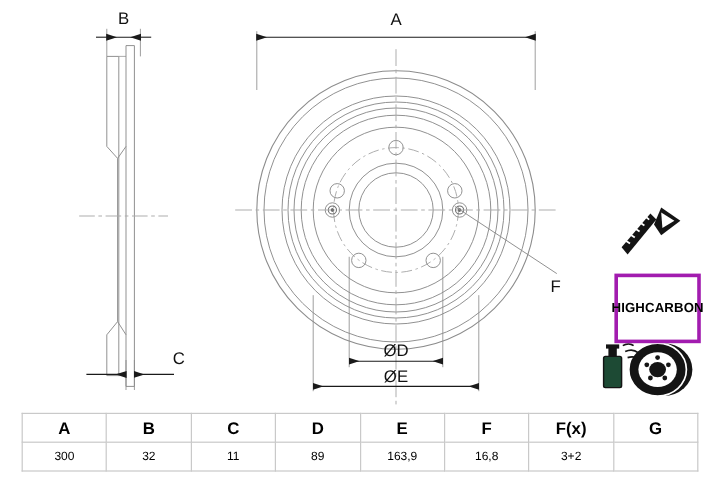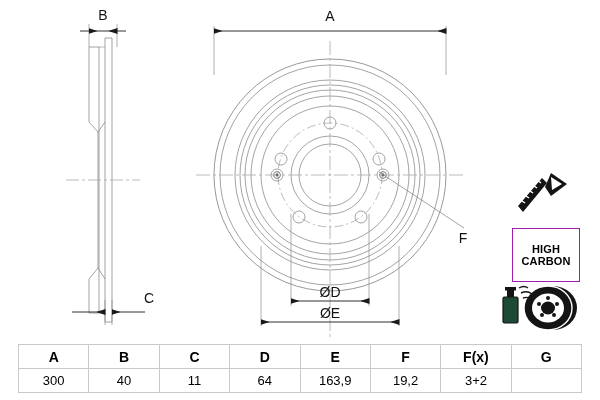--- a/index.html
+++ b/index.html
@@ -51,41 +51,41 @@
     font-size: 13px;
     color: #000;
     padding: 0;
   }
   #spec-table tr.hdr td {
     font-weight: bold;
     font-size: 14px;
   }
   #spec-table tr.val td {
     font-weight: normal;
-    font-size: 13px;
+    font-size: 10px;
   }
 
   
   #side-panel {
     position: absolute;
     left: 494px;
     top: 168px;
     width: 104px;
     height: 162px;
   }
   #hc-badge {
     position: absolute;
     left: 18px;
     top: 60px;
     width: 66px;
     height: 52px;
-    border: 1px solid #a21caf;
+    border: 3px solid #a21caf;
     background: #fff;
     display: flex;
-    flex-direction: column;
+    flex-direction: row;
     align-items: center;
     justify-content: center;
     line-height: 1.12;
   }
   #hc-badge span {
     font-family: "Liberation Sans", sans-serif;
     font-weight: bold;
     font-size: 11px;
     letter-spacing: 0.1px;
     color: #000;
@@ -262,24 +262,24 @@
         <td>B</td>
         <td>C</td>
         <td>D</td>
         <td>E</td>
         <td>F</td>
         <td>F(x)</td>
         <td>G</td>
       </tr>
       <tr class="val">
         <td>300</td>
-        <td>40</td>
+        <td>32</td>
         <td>11</td>
-        <td>64</td>
+        <td>89</td>
         <td>163,9</td>
-        <td>19,2</td>
+        <td>16,8</td>
         <td>3+2</td>
         <td></td>
       </tr>
     </tbody>
   </table>
 
 </div>
 
 </body></html>

